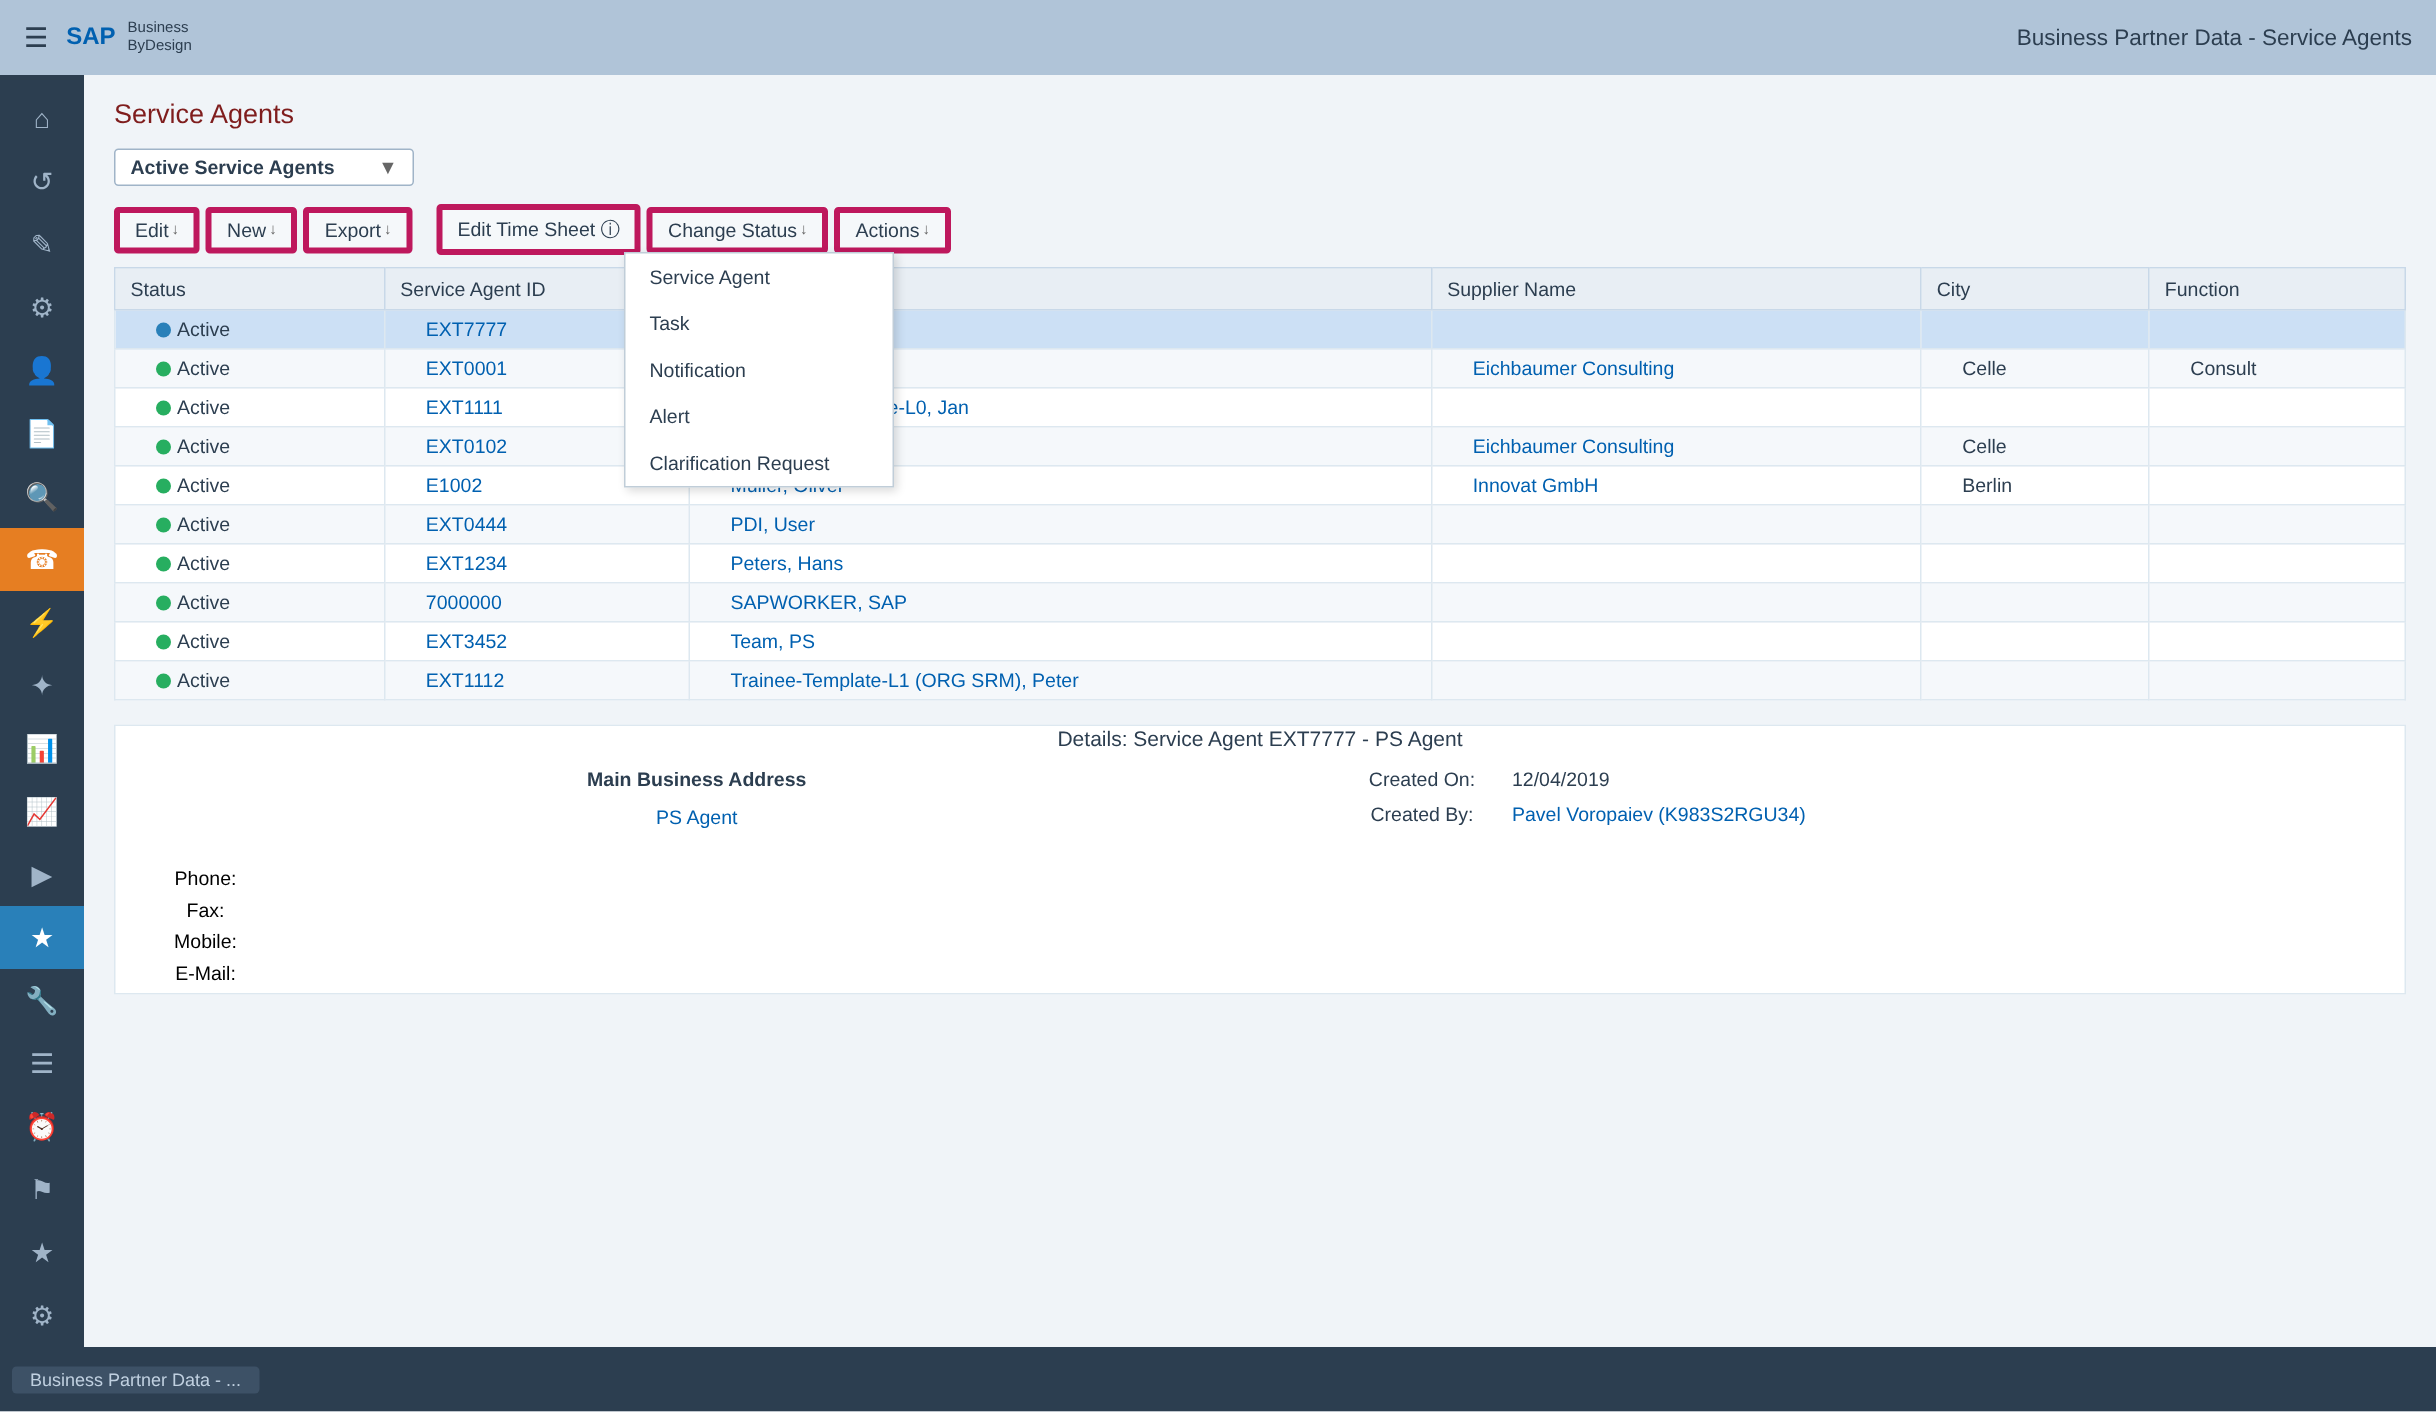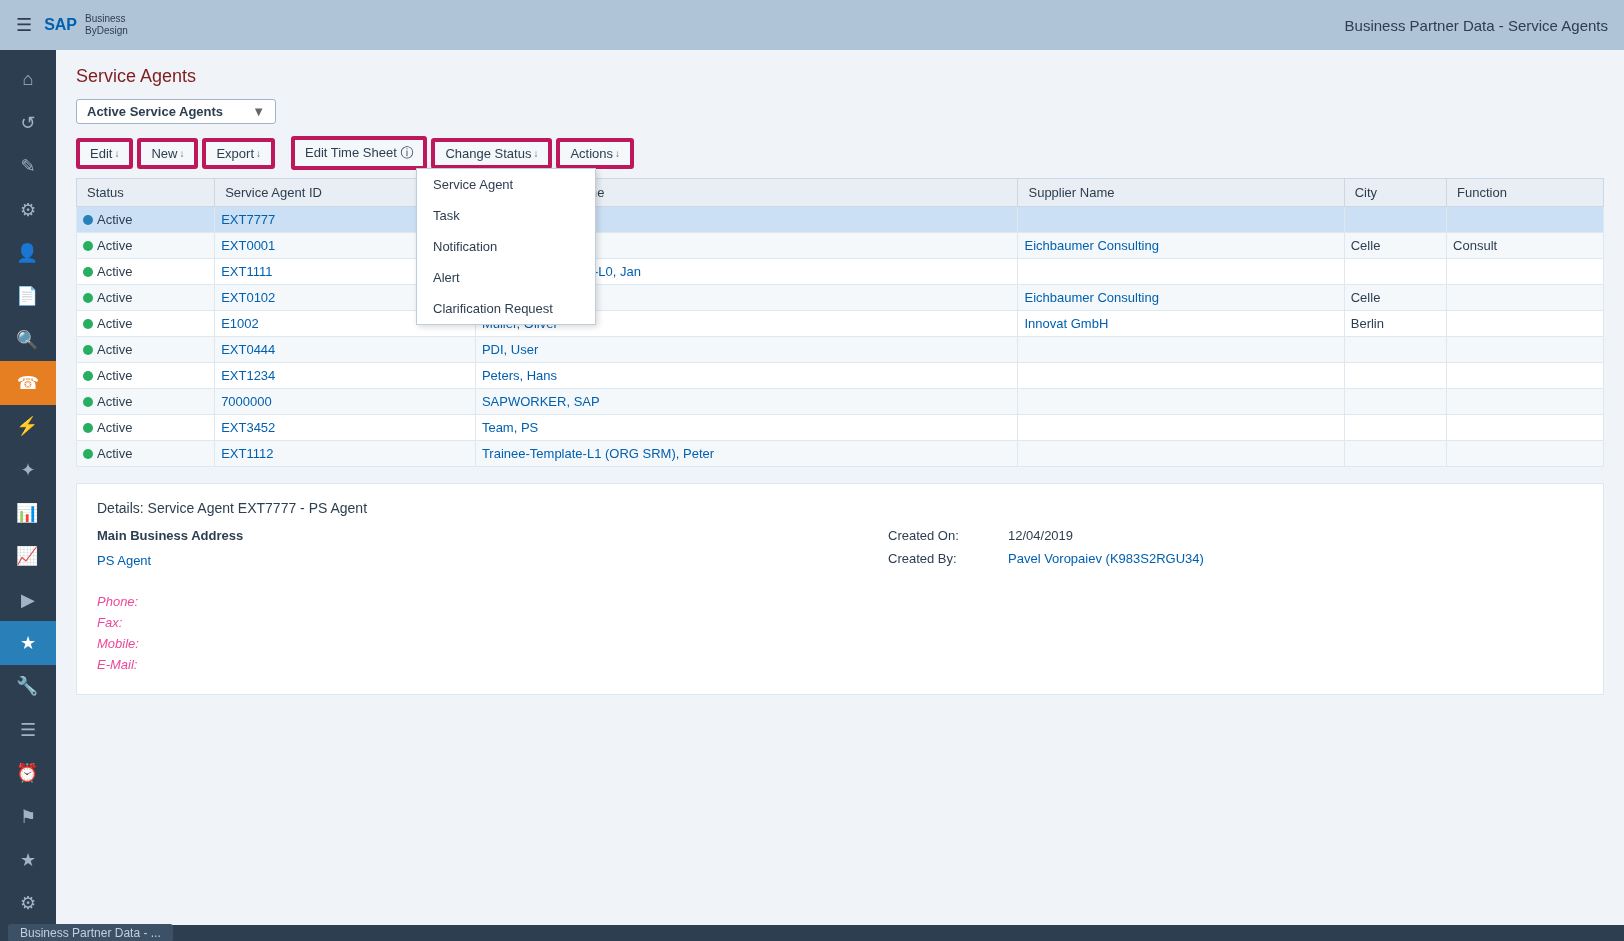--- a/index.html
+++ b/index.html
@@ -128,58 +128,59 @@
       background: #e8eef4;
       border: 1px solid #c8d8e8;
       padding: 6px 10px;
       text-align: left;
       font-weight: normal;
       color: #2c3e50;
       white-space: nowrap;
     }
     .data-table td {
       border: 1px solid #dde8f0;
-      padding: 5px 6px;
+      padding: 5px 27px;
       color: #2c3e50;
       margin-top: 15px;
     }
     .data-table tr:nth-child(even) td { background: #f5f8fb; }
     .data-table tr.selected td { background: #cce0f5; }
     .data-table td a, .data-table td .link { color: #0060b0; text-decoration: none; cursor: pointer; }
     .status-cell { display: flex; align-items: center; gap: 4px; }
     .status-dot { width: 10px; height: 10px; border-radius: 50%; background: #27ae60; display: inline-block; flex-shrink: 0; }
     .status-dot.blue { background: #2980b9; }
 
     
     .details-panel {
       margin-top: 16px;
       background: #fff;
       border: 1px solid #dde8f0;
-      padding: 16px 20px;
+      padding: 0 20px;
+      text-align: center;
     }
     .details-title { font-size: 14px; color: #2c3e50; margin-bottom: 12px; font-weight: normal; }
     .details-section-title { font-size: 13px; color: #2c3e50; margin-bottom: 10px; font-weight: bold; }
     .details-grid { display: grid; grid-template-columns: 1fr 1fr; gap: 16px; }
     .details-left {}
     .details-right { border-left: none; padding-left: 40px; }
     .detail-link { color: #0060b0; cursor: pointer; text-decoration: none; font-size: 13px; }
     .detail-row { display: flex; align-items: baseline; margin-bottom: 8px; }
     .detail-label { color: #2c3e50; font-size: 13px; min-width: 120px; }
     .detail-value { color: #2c3e50; font-size: 13px; }
     .detail-value-link { color: #0060b0; font-size: 13px; cursor: pointer; }
 
     .contact-section { margin-top: 20px; }
     .contact-row { display: flex; margin-bottom: 6px; align-items: center; }
-    .contact-label { min-width: 80px; color: #ec4899; font-size: 13px; font-style: italic; }
+    .contact-label { min-width: 80px; color: #000000; font-size: 13px; }
     .contact-value { color: #2c3e50; font-size: 13px; }
 
     
     .bottom-bar {
       background: #2c3e50;
-      height: 16px;
+      height: 43px;
       display: flex;
       align-items: center;
       padding: 0 8px;
       flex-shrink: 0;
     }
     .bottom-bar-item {
       background: #3d5166;
       color: #c0d0e0;
       font-size: 12px;
       padding: 2px 12px;

